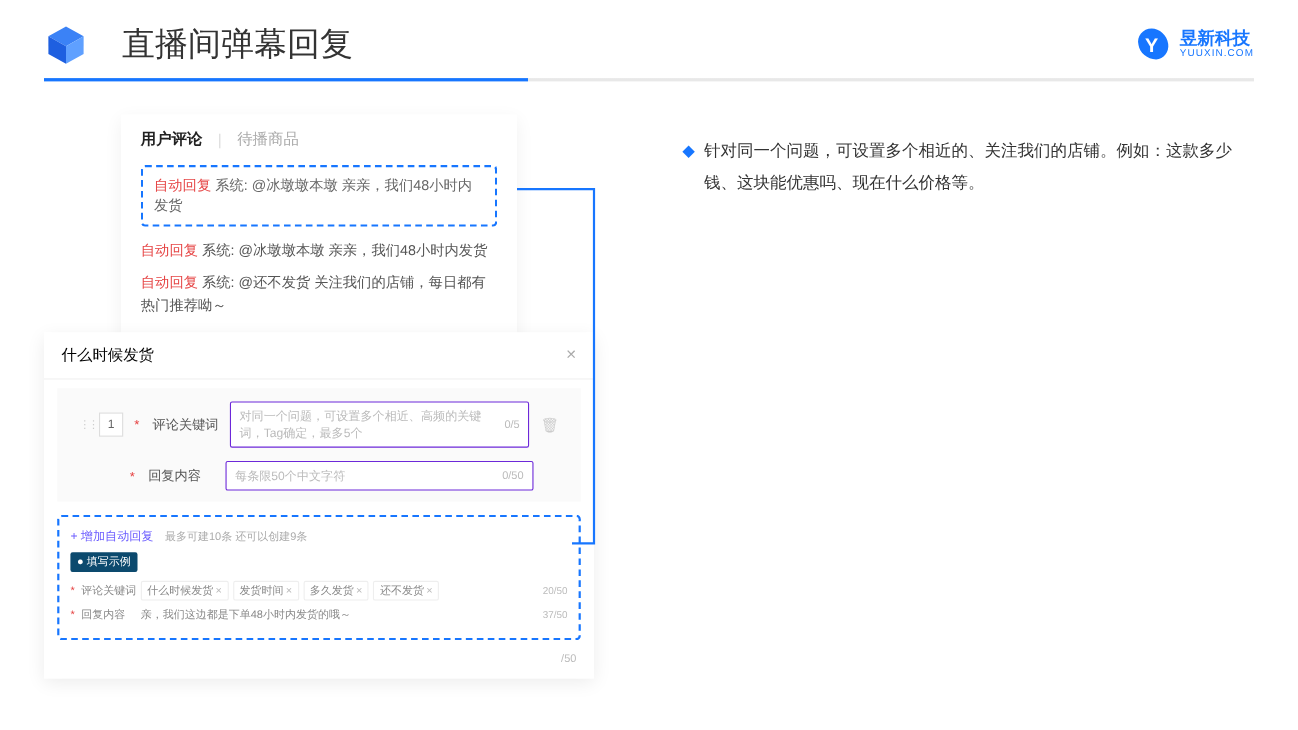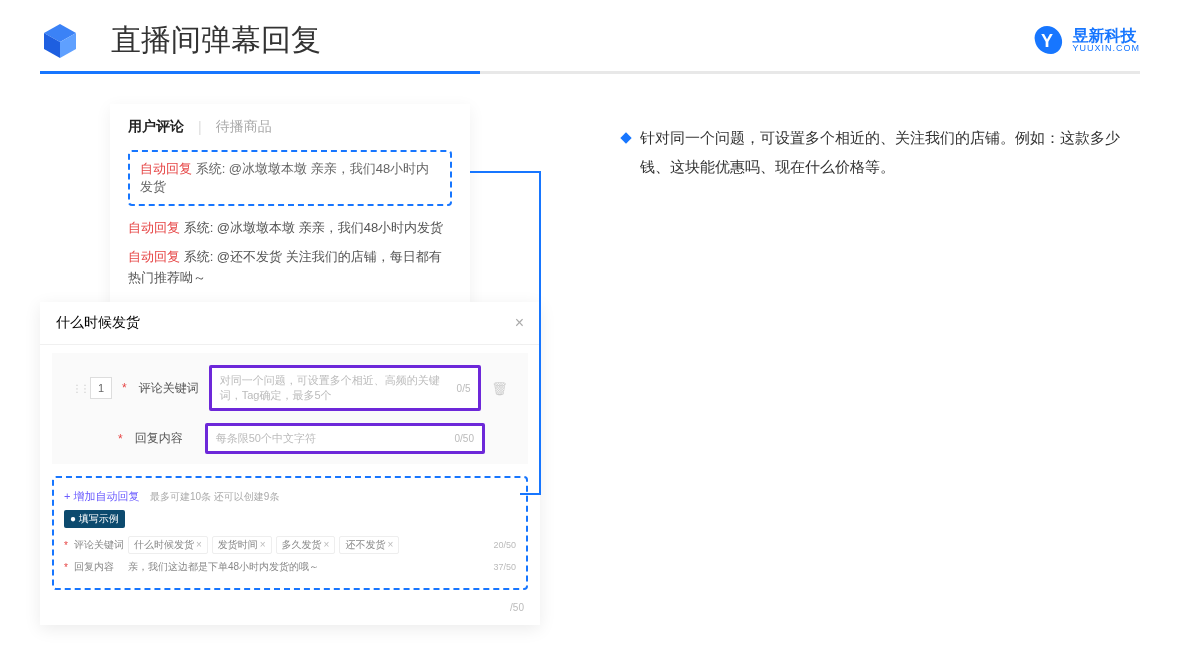--- a/index.html
+++ b/index.html
@@ -140,21 +140,21 @@
     background: #fff;
   }
   .row-label {
     width: 60px;
     color: #555;
     font-size: 12px;
   }
   .required { color: #e64545; margin-right: 2px; }
   .input-box {
     flex: 1;
-    border: 3px solid #6d28d9;
+    border: 1px solid #6d28d9;
     padding: 5px 8px;
     font-size: 11px;
     color: #bbb;
     display: flex;
     justify-content: space-between;
     align-items: center;
     background: #fff;
     border-radius: 2px;
   }
   .input-counter { color: #bbb; font-size: 10px; }

